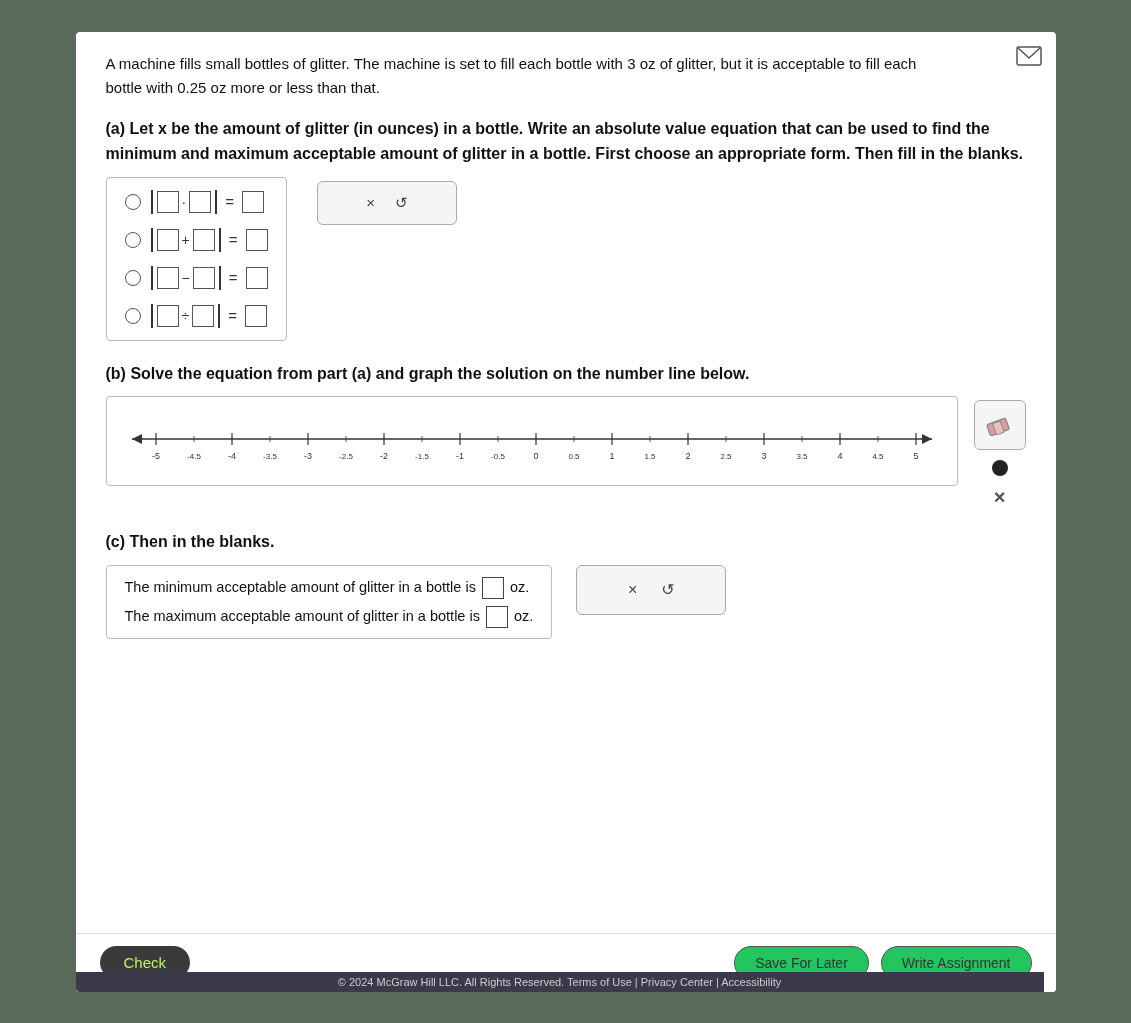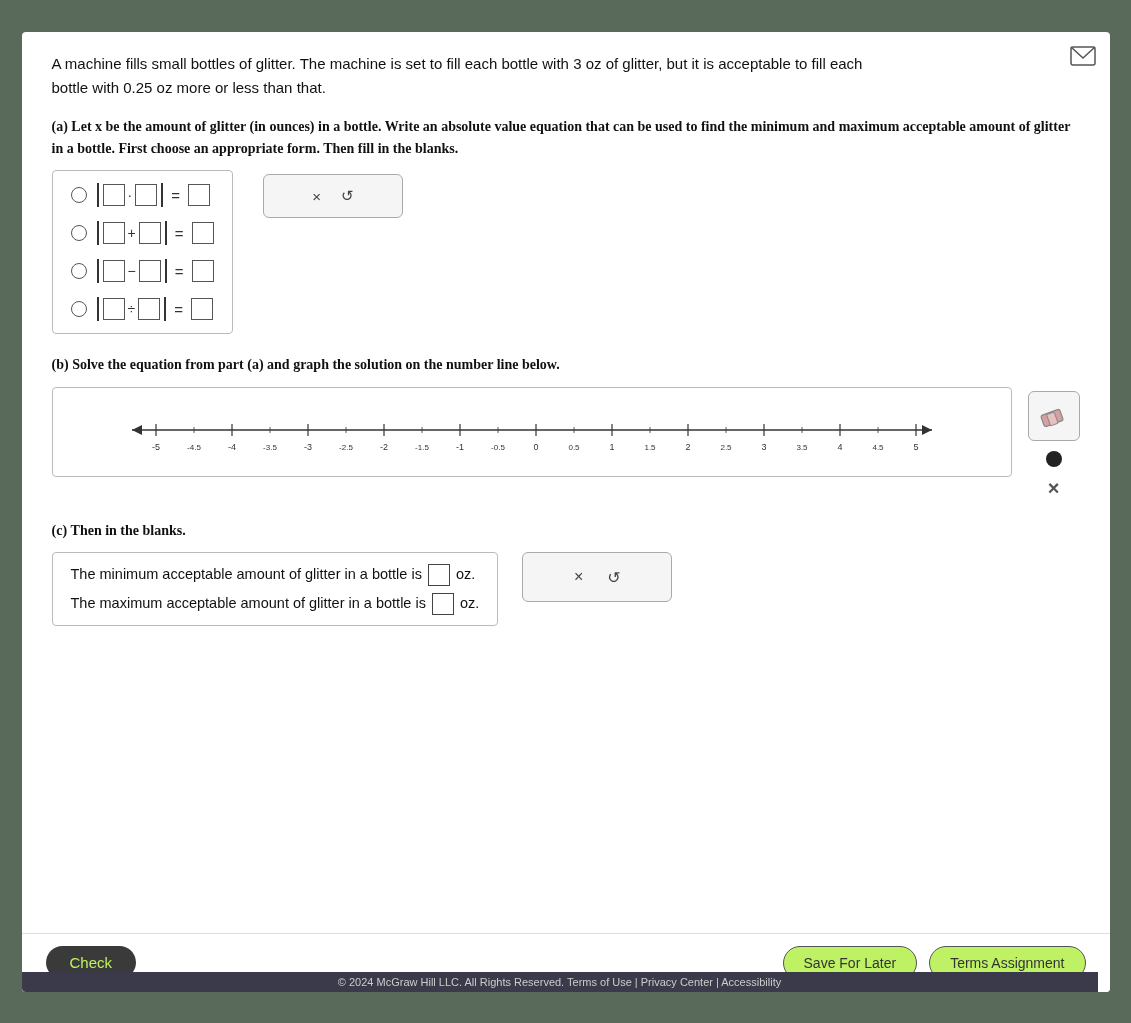--- a/index.html
+++ b/index.html
@@ -6,39 +6,38 @@
     body {
       font-family: Arial, sans-serif;
       background: #5a6a5a;
       display: flex;
       justify-content: center;
       align-items: center;
       min-height: 100vh;
     }
     .main-container {
       background: #fff;
-      width: 1088px;
+      width: 980px;
       min-height: 960px;
       border-radius: 4px;
       padding: 20px 30px 20px 30px;
       position: relative;
       overflow: hidden;
     }
     .intro-text {
       font-size: 15px;
       line-height: 1.6;
       color: #111;
       margin-bottom: 16px;
     }
     .part-label {
-      font-size: 14px;
+      font-size: 16px;
       color: #111;
       margin-bottom: 10px;
       line-height: 1.6;
-      font-family: Liberation Serif, serif;
     }
     .part-label span {
       font-weight: bold;
     }
 
     
     .options-area {
       display: flex;
       align-items: flex-start;
       gap: 30px;
@@ -233,21 +232,21 @@
       padding: 8px 24px;
       font-size: 15px;
       cursor: pointer;
     }
     .right-btns {
       display: flex;
       gap: 12px;
     }
     .save-btn, .submit-btn {
       border: 1.5px solid #555;
-      background: #bef264;
+      background: #22c55e;
       border-radius: 20px;
       padding: 8px 20px;
       font-size: 14px;
       cursor: pointer;
       color: #333;
     }
 
     .copyright-bar {
       position: absolute;
       bottom: 0;
@@ -464,21 +463,21 @@
       <span>×</span>
       <span>↺</span>
     </div>
   </div>
 
   <div class="footer-wrapper">
     <div class="footer-bar">
       <button class="check-btn">Check</button>
       <div class="right-btns">
         <button class="save-btn">Save For Later</button>
-        <button class="submit-btn">Terms Assignment</button>
+        <button class="submit-btn">Write Assignment</button>
       </div>
     </div>
     <div class="copyright-bar">
       <span>© 2024 McGraw Hill LLC. All Rights Reserved.   Terms of Use  |  Privacy Center  |  Accessibility</span>
     </div>
   </div>
 
 </div>
 
 </body></html>

